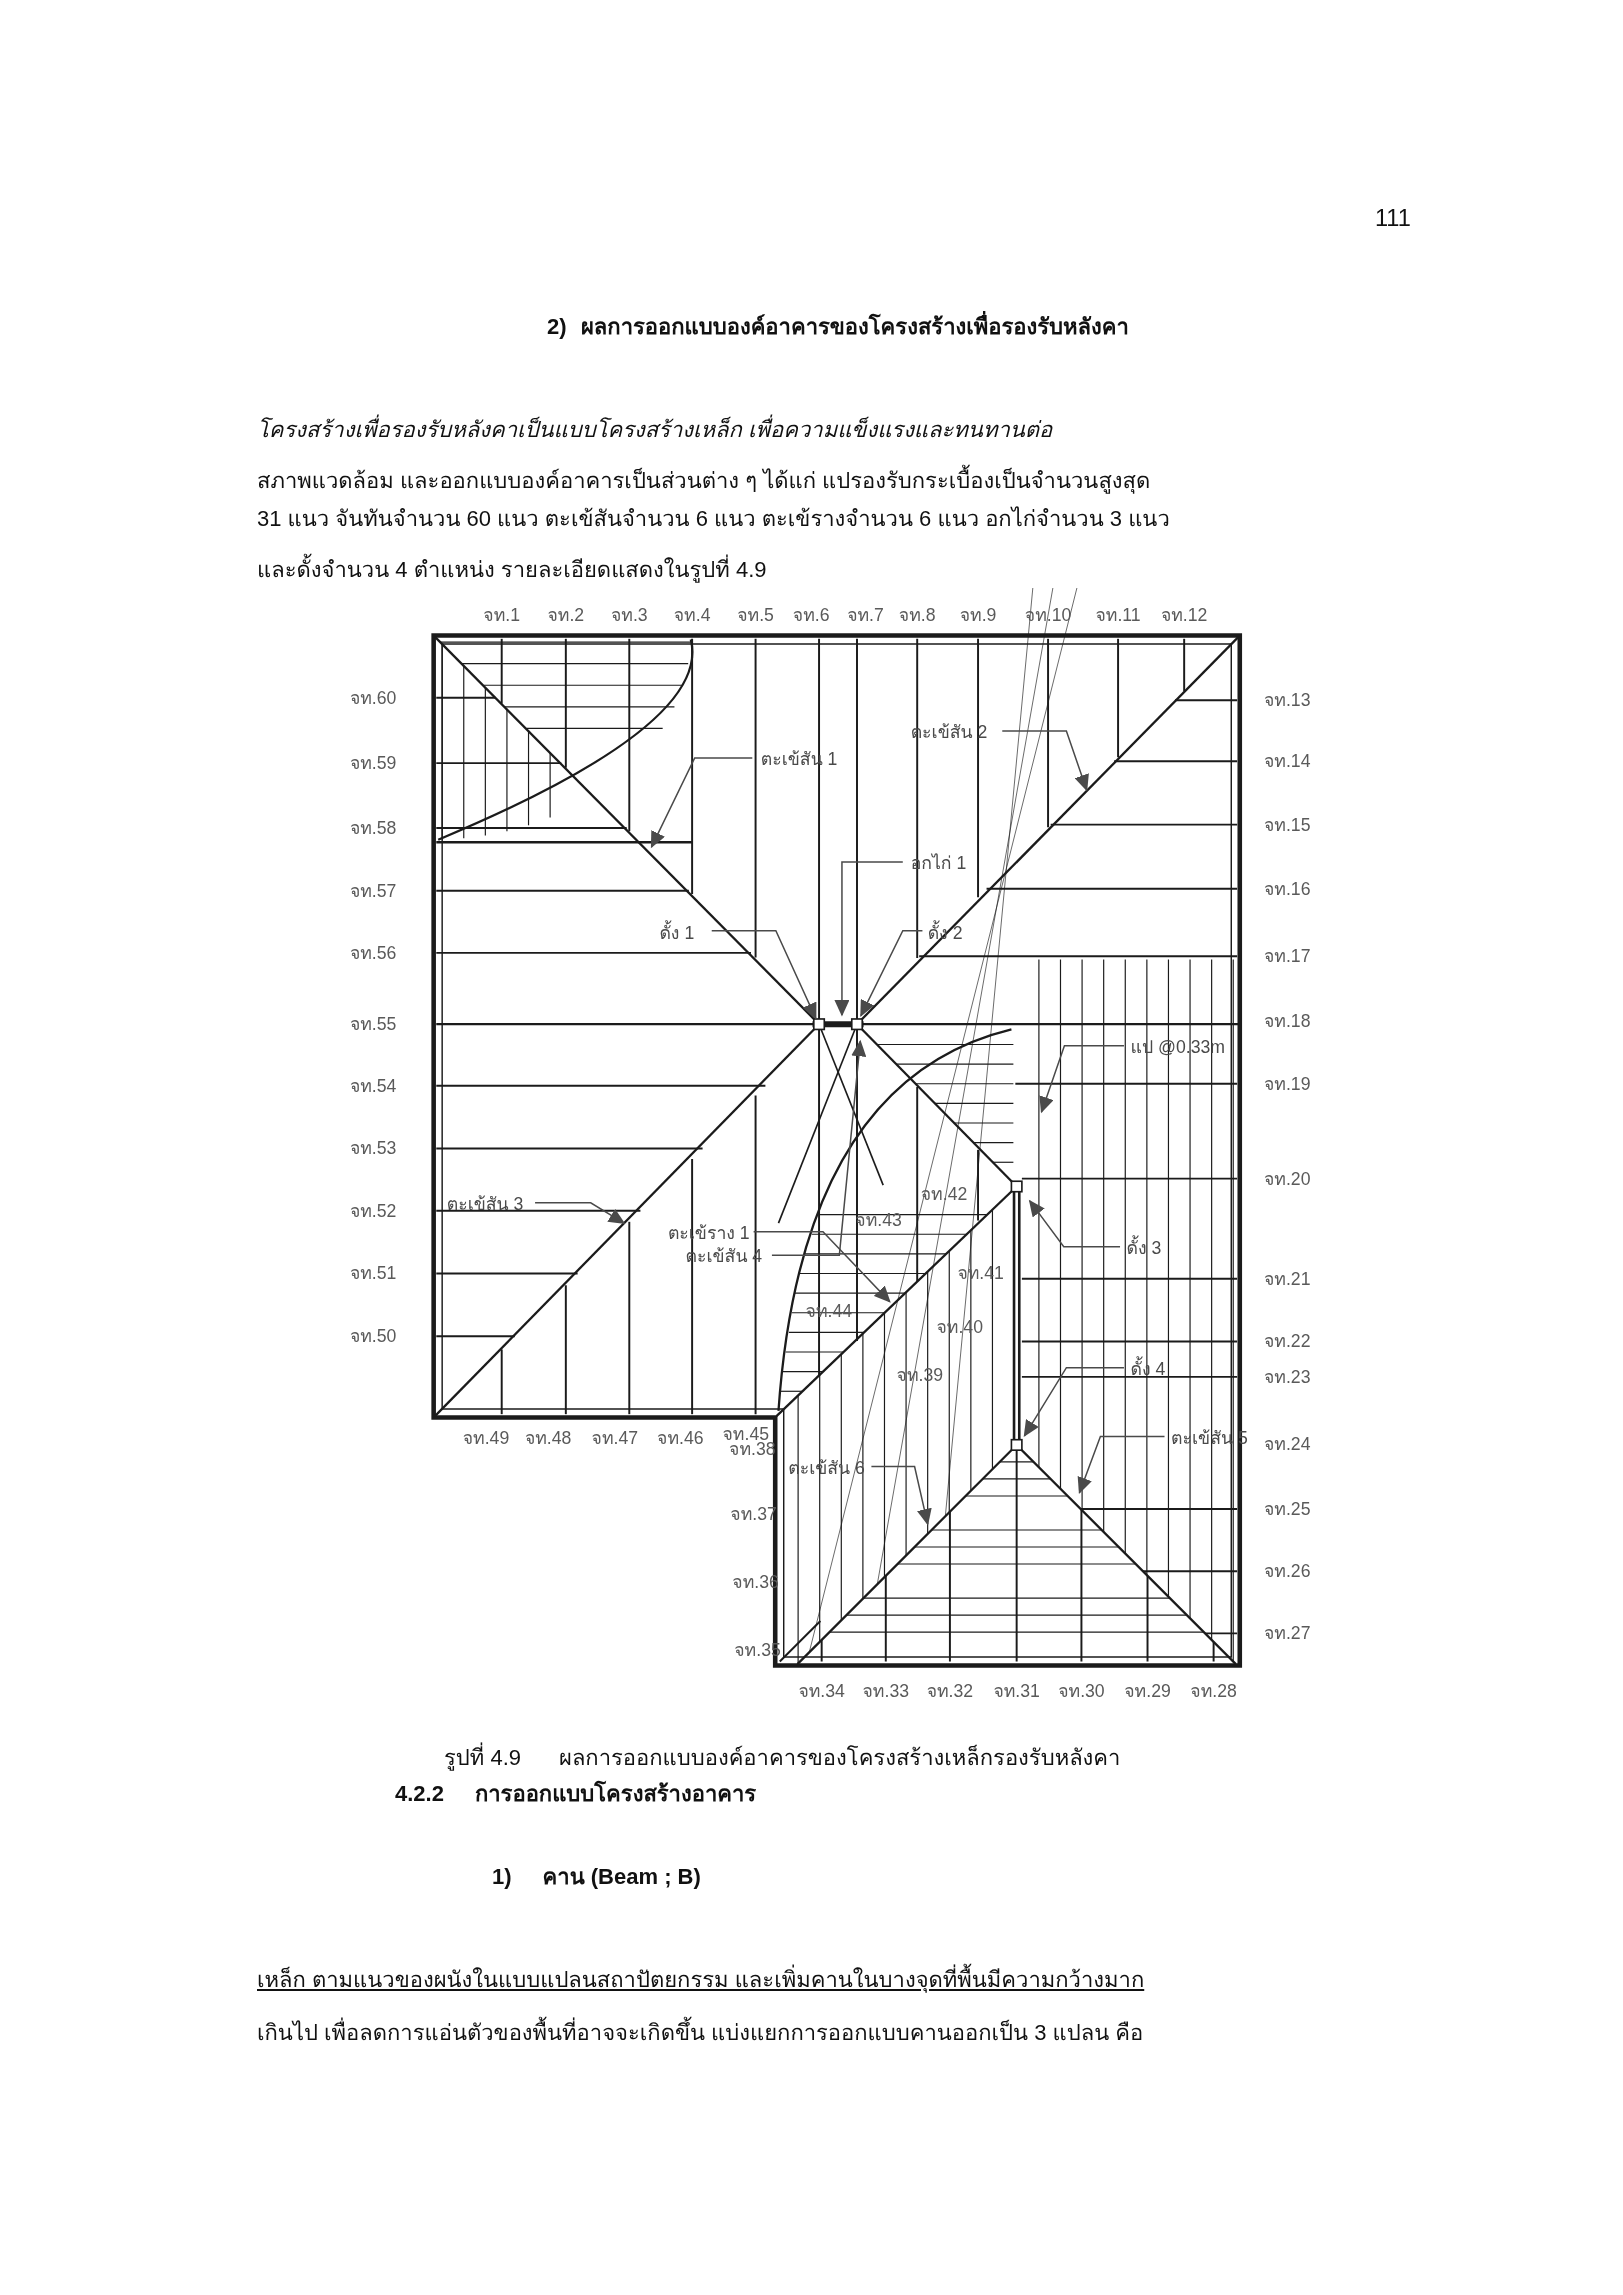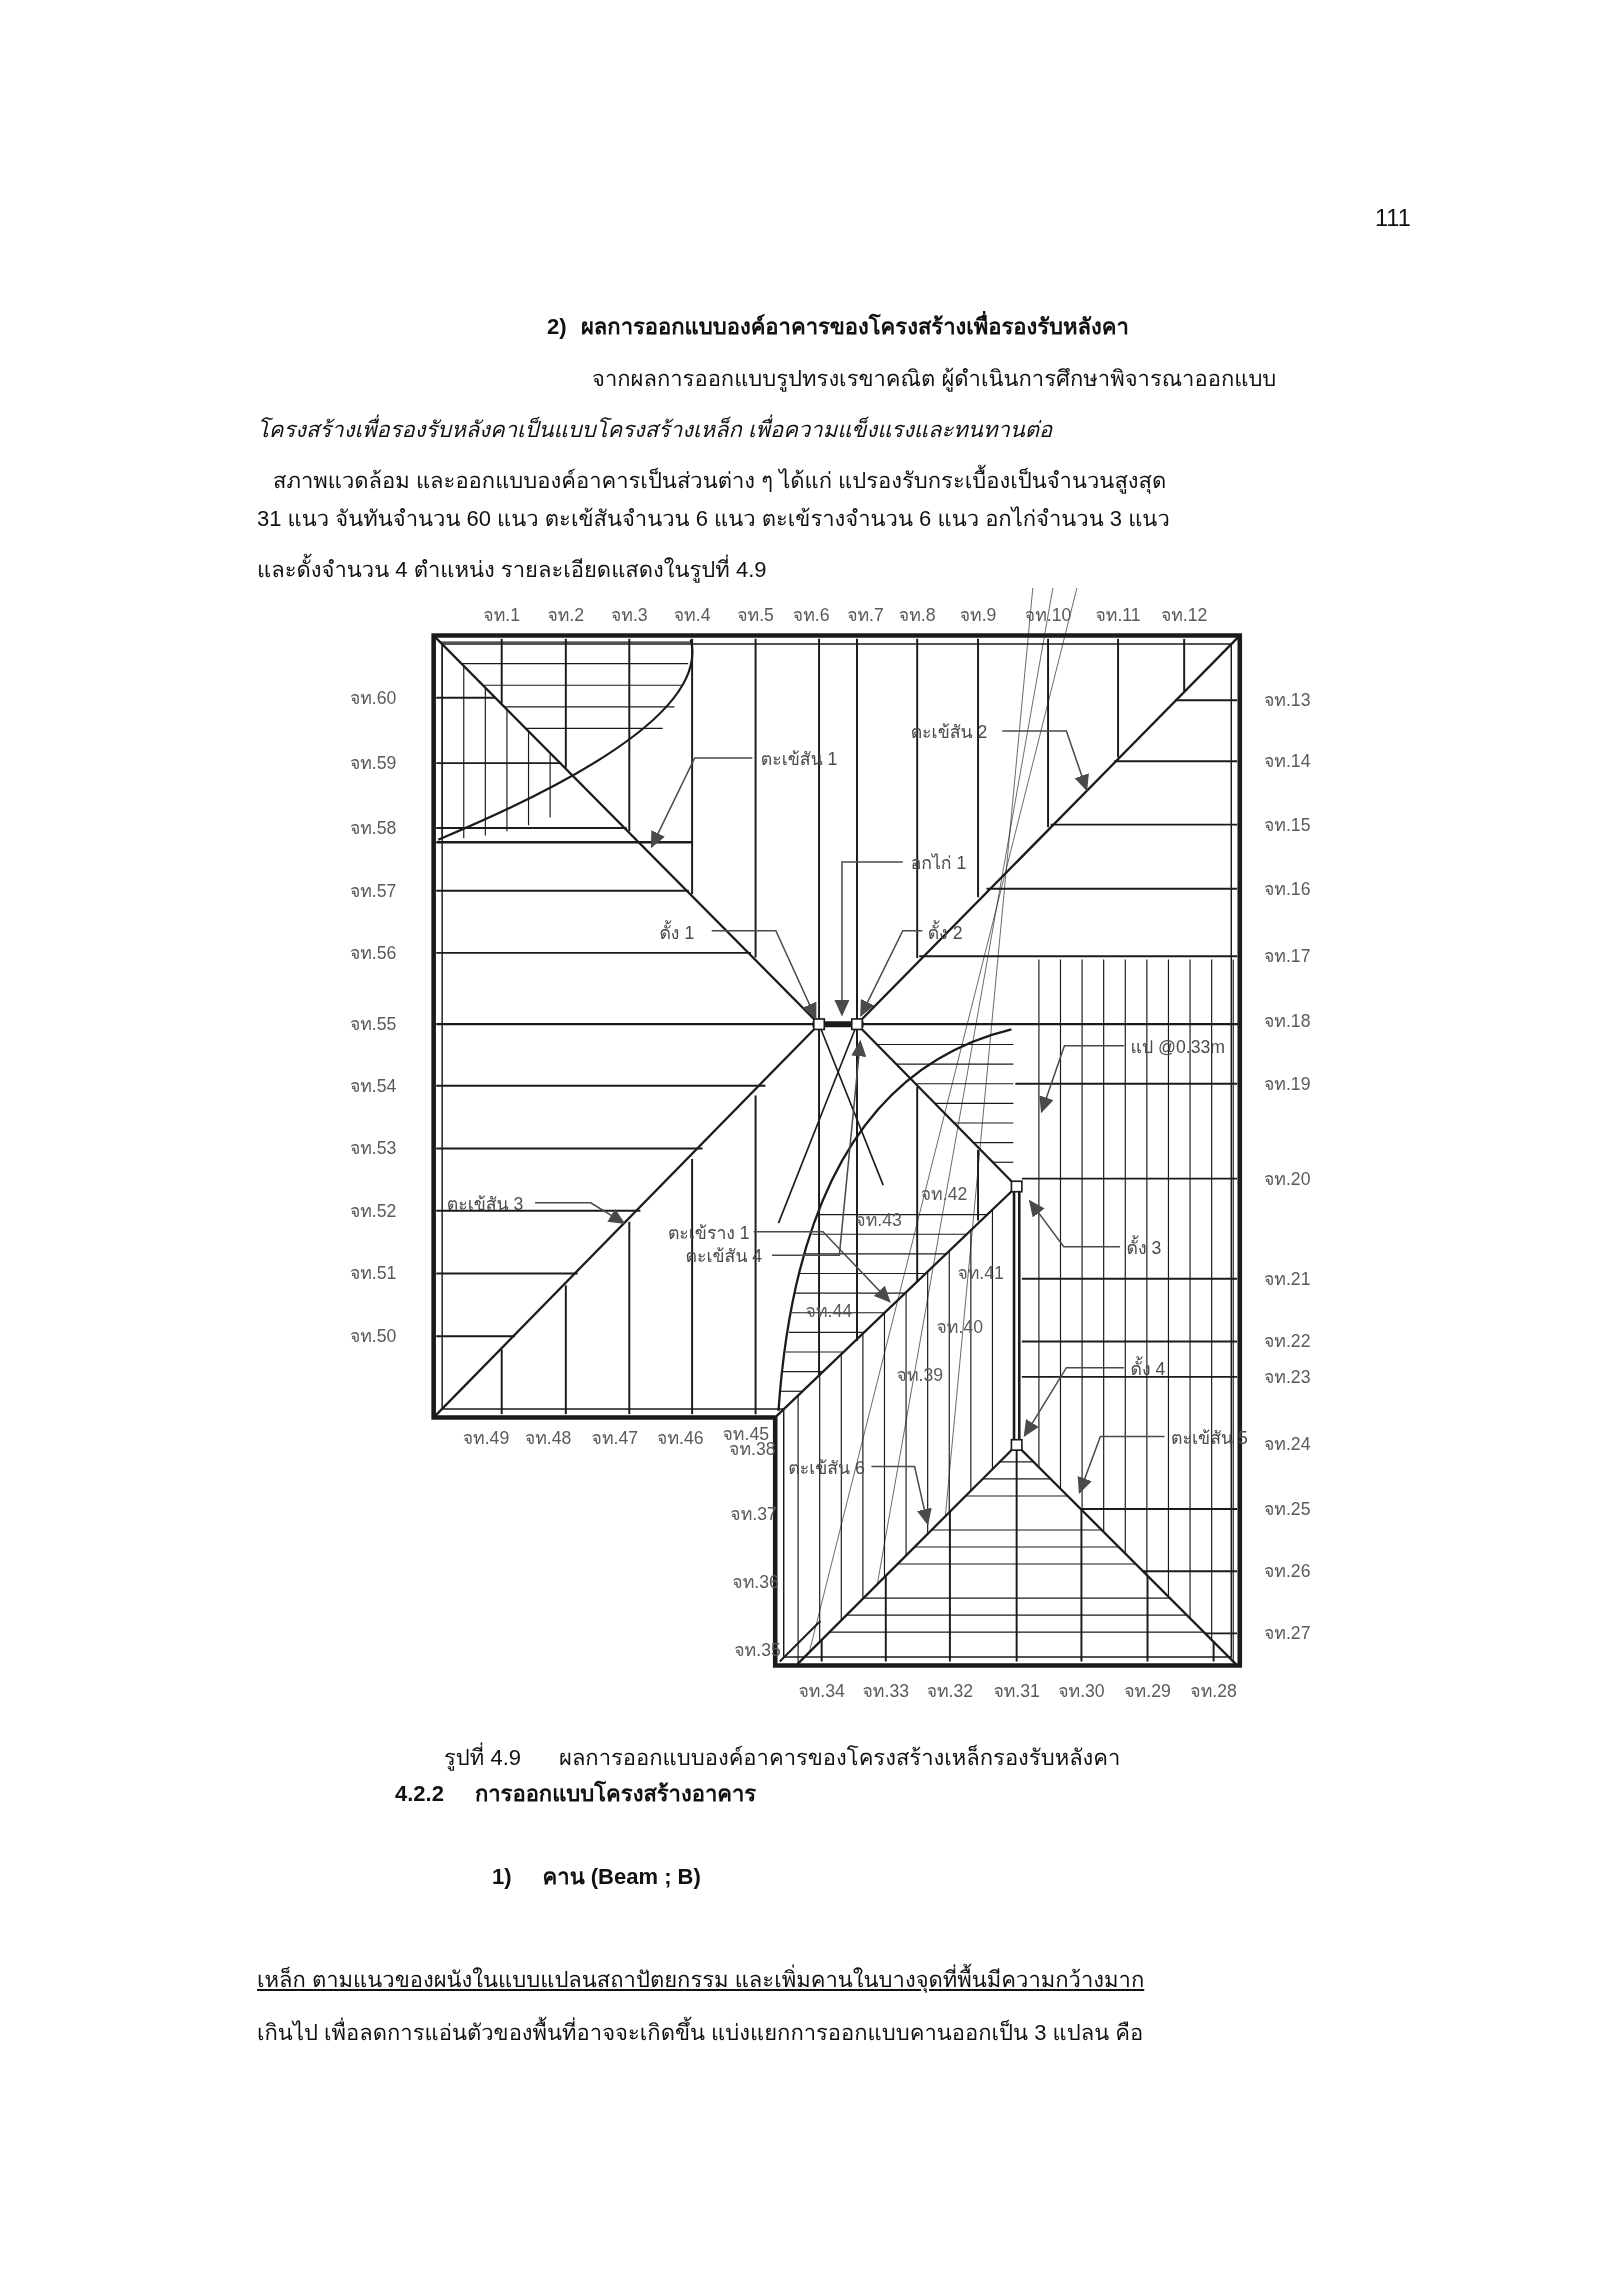--- a/index.html
+++ b/index.html
@@ -21,23 +21,22 @@
 <body>
 
 <div class="page">
 
   <div class="t pagenum" style="left:1375px;top:204px;">111</div>
 
   <div class="t bold" style="left:547px;top:313px;">
     <span class="gap22">2)</span><span>ผลการออกแบบองค์อาคารของโครงสร้างเพื่อรองรับหลังคา</span>
   </div>
 
-  <div class="t" style="left:592px;top:365px;">จากผลการออกแบบรูปทรงเรขาคณิต ผู้ดำเนินการศึกษาพิจารณาออกแบบ</div>
   <div class="t" style="left:257px;top:416px;font-style:italic;">โครงสร้างเพื่อรองรับหลังคาเป็นแบบโครงสร้างเหล็ก เพื่อความแข็งแรงและทนทานต่อ</div>
-  <div class="t" style="left:273px;top:467px;">สภาพแวดล้อม และออกแบบองค์อาคารเป็นส่วนต่าง ๆ ได้แก่ แปรองรับกระเบื้องเป็นจำนวนสูงสุด</div>
+  <div class="t" style="left:257px;top:467px;">สภาพแวดล้อม และออกแบบองค์อาคารเป็นส่วนต่าง ๆ ได้แก่ แปรองรับกระเบื้องเป็นจำนวนสูงสุด</div>
   <div class="t" style="left:257px;top:505px;">31 แนว จันทันจำนวน 60 แนว ตะเข้สันจำนวน 6 แนว ตะเข้รางจำนวน 6 แนว อกไก่จำนวน 3 แนว</div>
   <div class="t" style="left:257px;top:556px;">และดั้งจำนวน 4 ตำแหน่ง รายละเอียดแสดงในรูปที่ 4.9</div>
 
   <svg style="position:absolute;left:327px;top:588px;" width="1060" height="1142" viewBox="500 898 1620 1744" xmlns="http://www.w3.org/2000/svg">
     <defs>
       <marker id="arw" markerWidth="12" markerHeight="10" refX="10" refY="5" orient="auto">
         <path d="M0,0 L11,5 L0,10 z" fill="#4a4a4a"></path>
       </marker>
     </defs>
 

